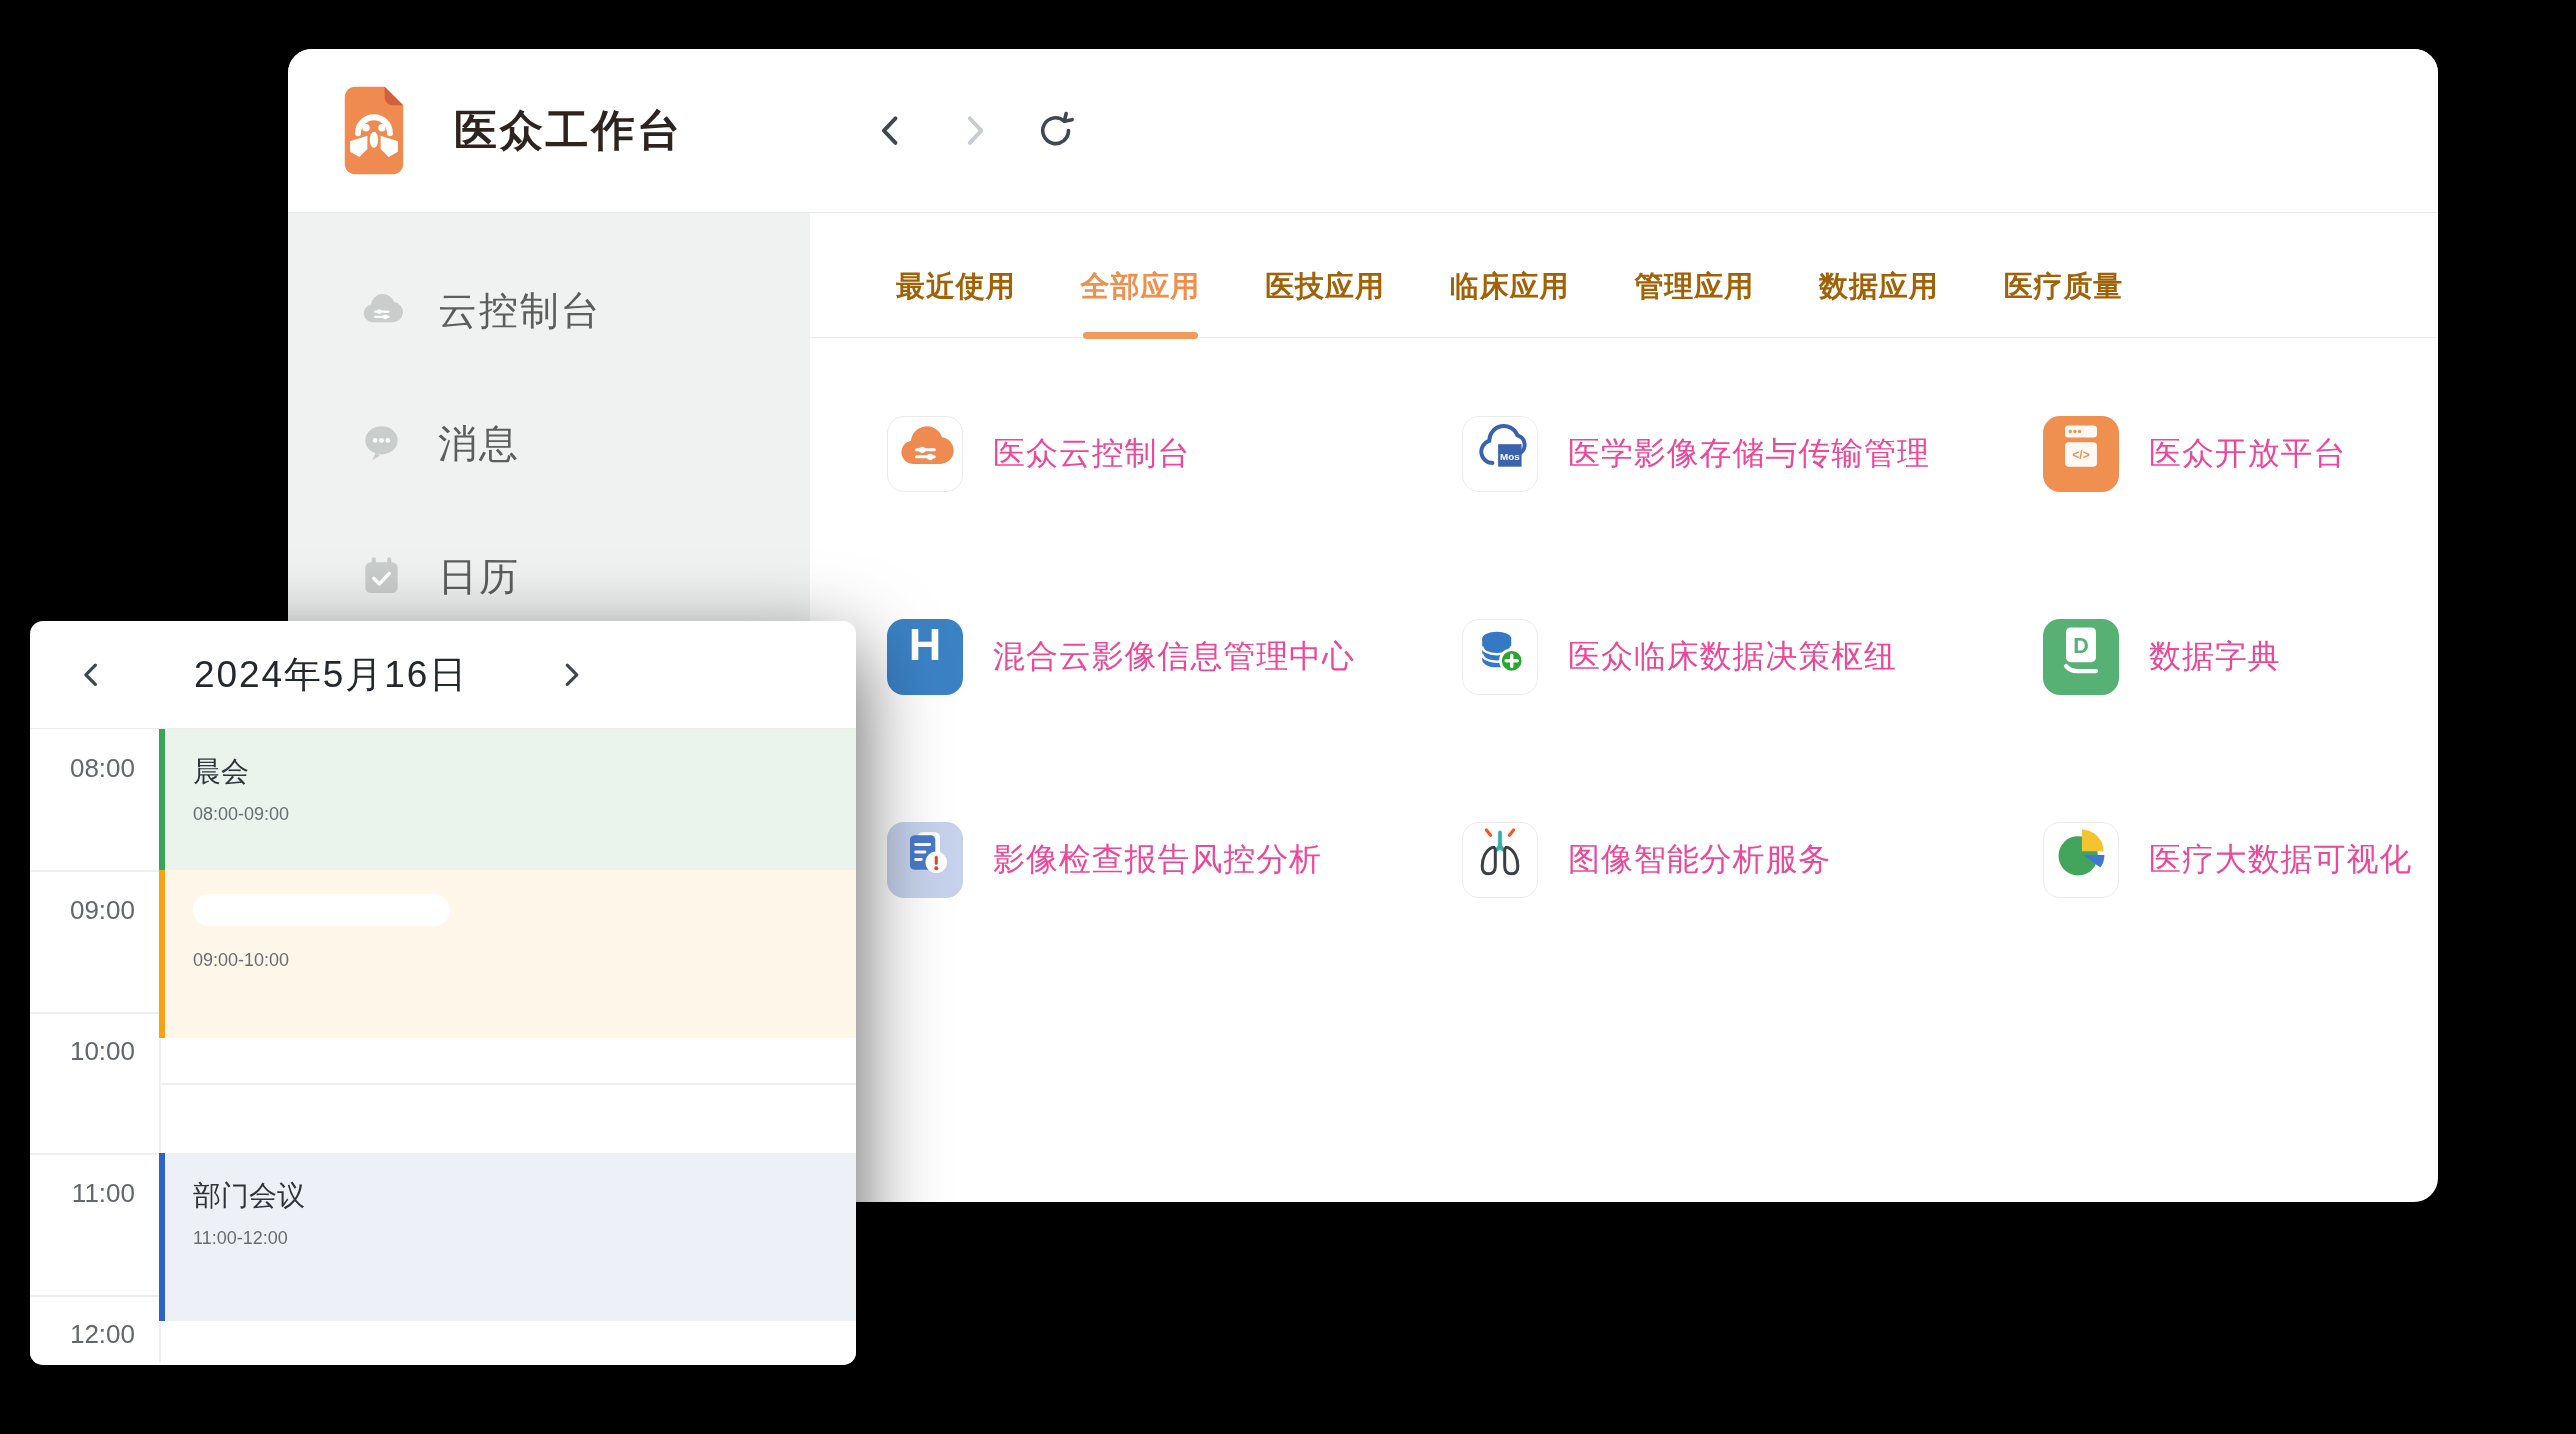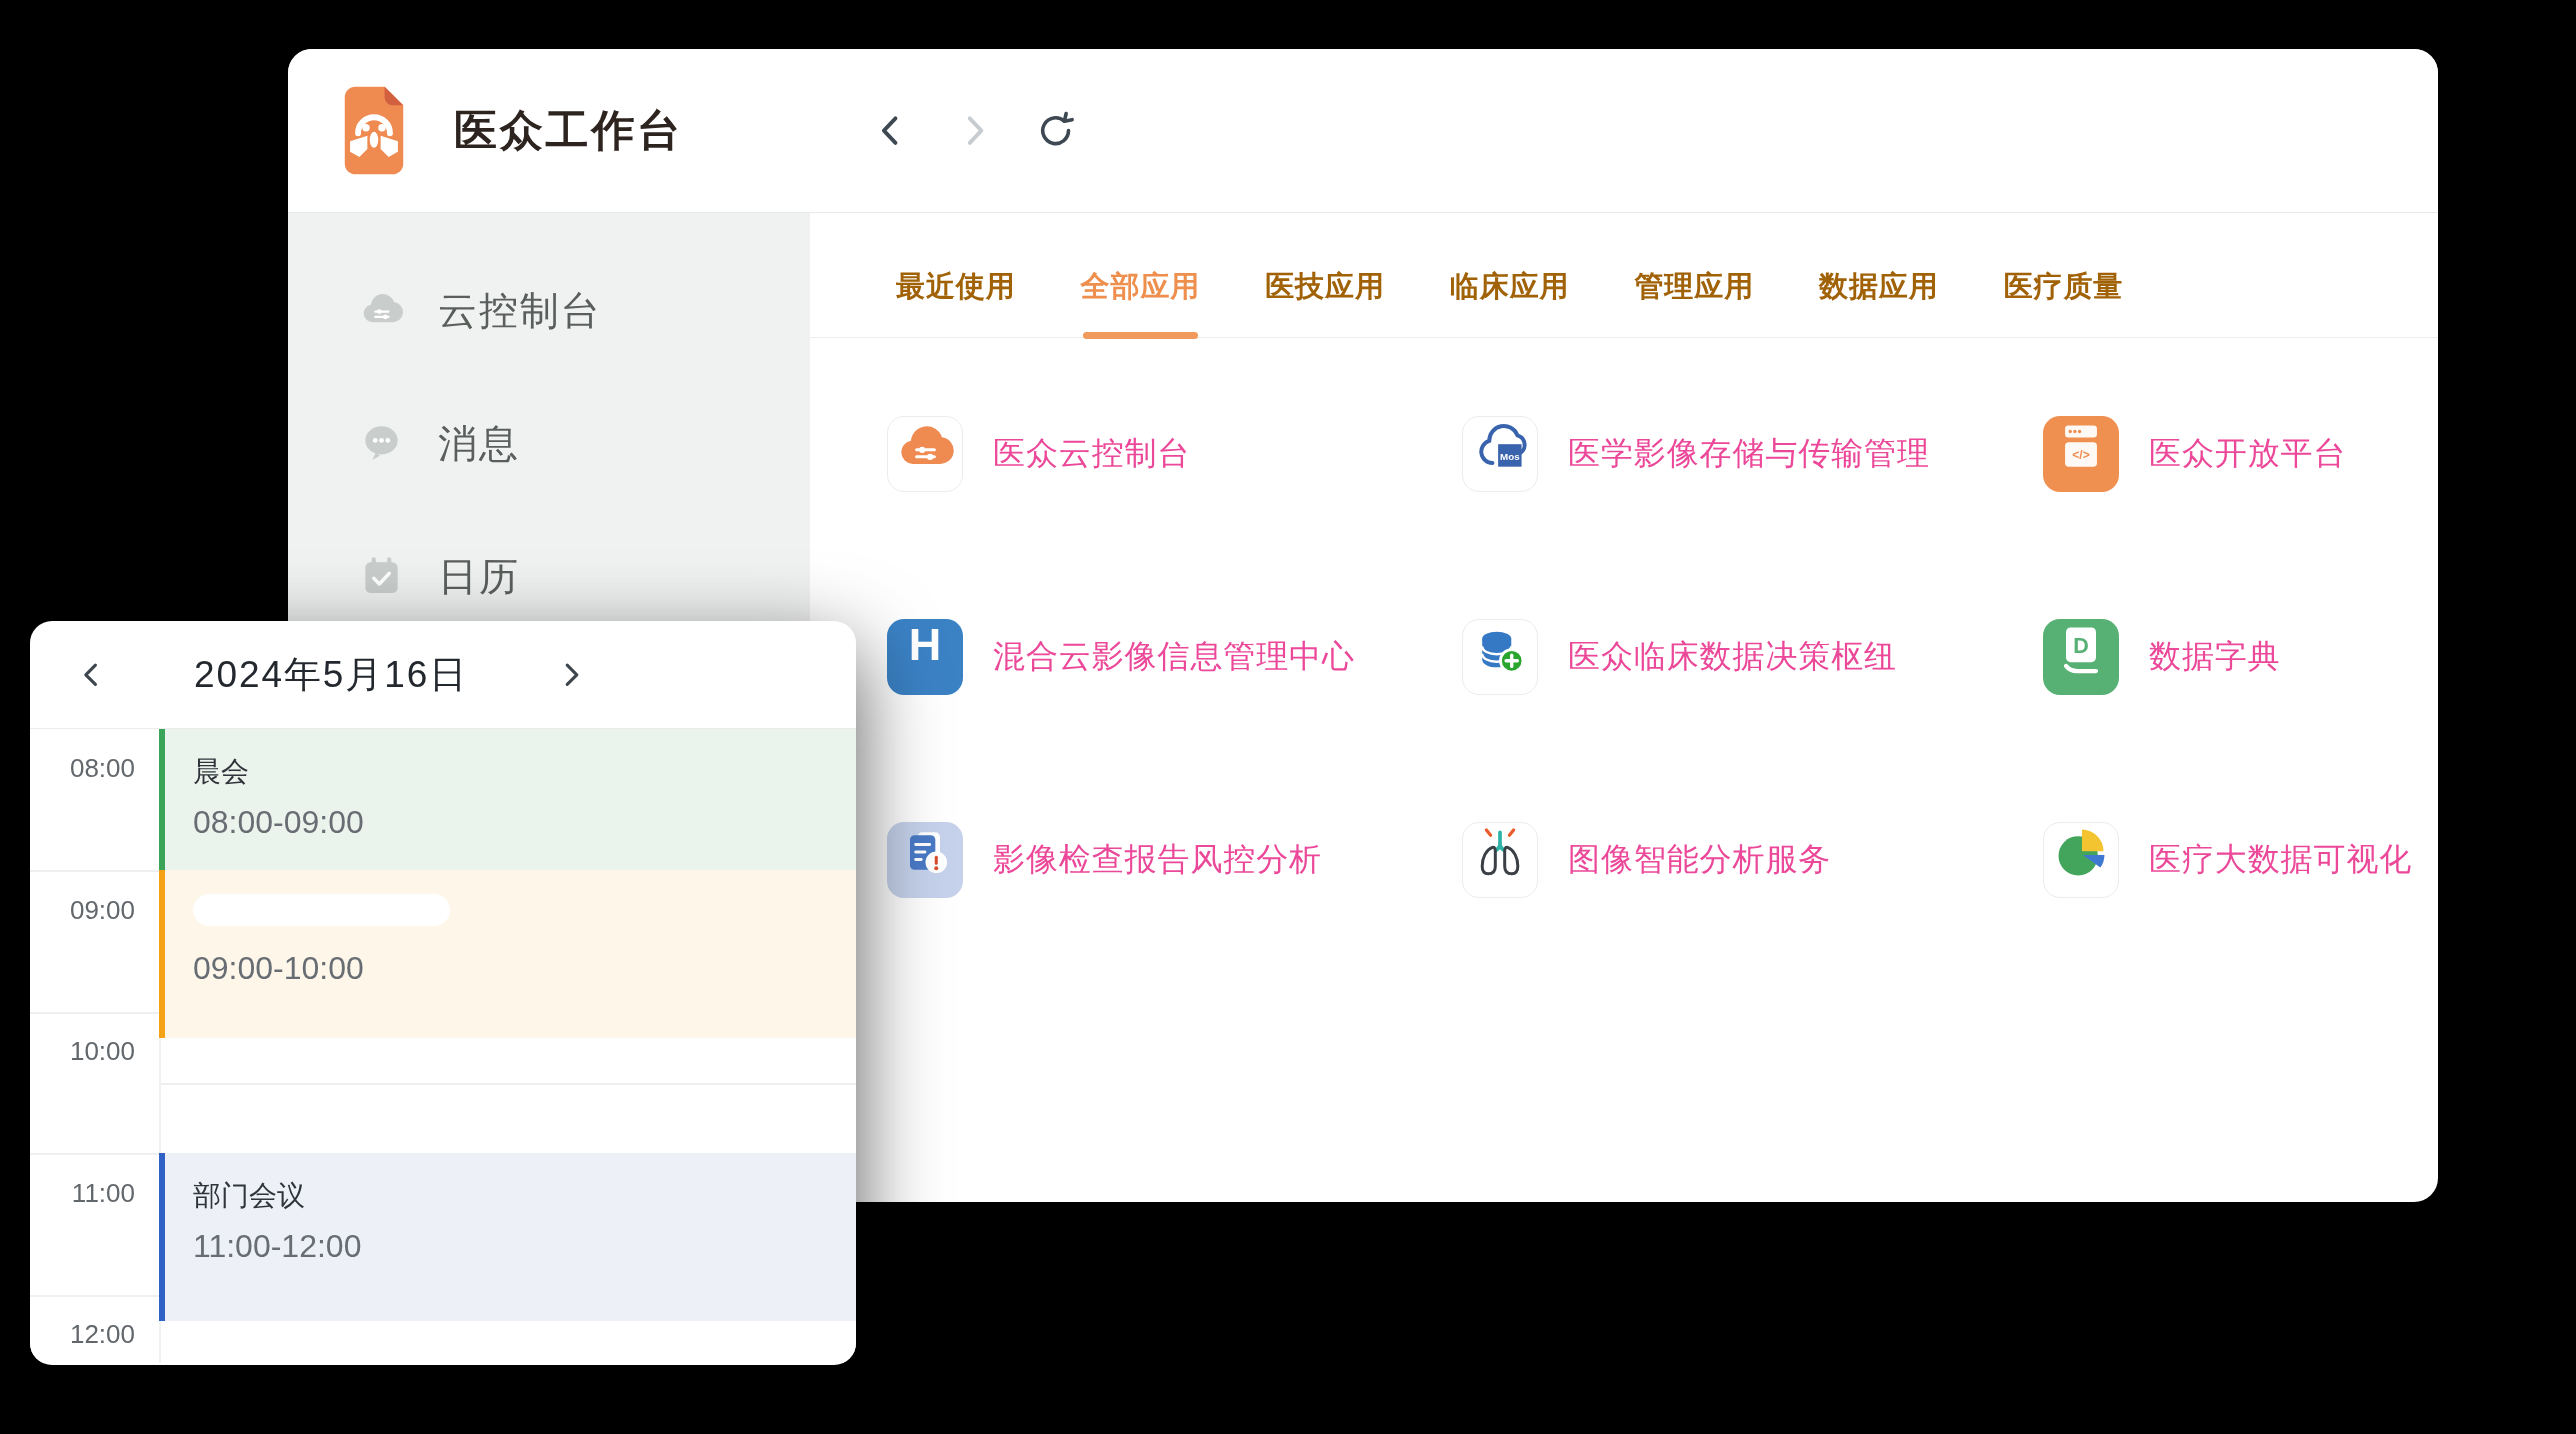--- a/index.html
+++ b/index.html
@@ -46,39 +46,39 @@
   .tile.plain  { background:#fff; border:1.9px solid #ececec; }
   .tile.orange { background:#ef8f50; }
   .tile.blue   { background:#3b82c5; }
   .tile.green  { background:#58b174; }
   .tile.peri   { background:#c6d2ec; }
   .h-letter { font-size:45px; font-weight:700; color:#fff; }
   .app-label { font-size:32px; color:#ec4899; font-weight:400; letter-spacing:0.9px; white-space:nowrap; }
 
   
   .calendar { position:absolute; left:30px; top:621px; width:826px; height:744px;
-              background:#fff; border-radius:22px; overflow:hidden; z-index:5;
+              background:#fff; border-radius:13px; overflow:hidden; z-index:5;
               box-shadow:0 28px 84px rgba(0,0,0,.65); }
   .cal-header { height:108px; display:flex; align-items:center; border-bottom:1.9px solid #ececec; }
   .cal-nav { width:41px; height:41px; border:none; background:none; padding:3.7px; cursor:pointer; }
   .cal-nav svg { display:block; width:100%; height:100%; }
   .cal-prev { margin-left:41px; }
   .cal-date { font-size:37px; color:#23282e; font-weight:500; margin-left:82px; letter-spacing:1.9px; }
   .cal-next { margin-left:82px; }
   .cal-body { position:relative; height:634px; background:#fff; }
   .hline { position:absolute; left:0; right:0; height:1.9px; background:#edeff0; }
   .hline.half { left:131px; }
   .vline { position:absolute; left:129px; top:0; bottom:0; width:1.9px; background:#f0f1f2; }
   .time { position:absolute; left:0; width:105px; text-align:right; font-size:26px; color:#62676c; }
   .event { position:absolute; left:129px; right:0; height:168px; padding:24px 0 0 28px; z-index:2; }
   .event.ev-green  { background:#eaf4ec; border-left:6.5px solid #3aa558; }
   .event.ev-orange { background:#fdf6e9; border-left:6.5px solid #f5a216; }
   .event.ev-blue   { background:#eef0f8; border-left:6.5px solid #2f62c4; }
   .ev-title { font-size:28px; color:#2f343a; font-weight:500; }
-  .ev-time  { font-size:32px; color:#676d73; margin-top:13px; }
+  .ev-time  { font-size:18px; color:#676d73; margin-top:13px; }
   .pill { width:257px; height:32px; border-radius:16px; background:#fff; }
   .ev-orange .ev-time { margin-top:24px; }
 </style>
 </head>
 <body>
 
 <div class="stage">
 
   <div class="window">
 

